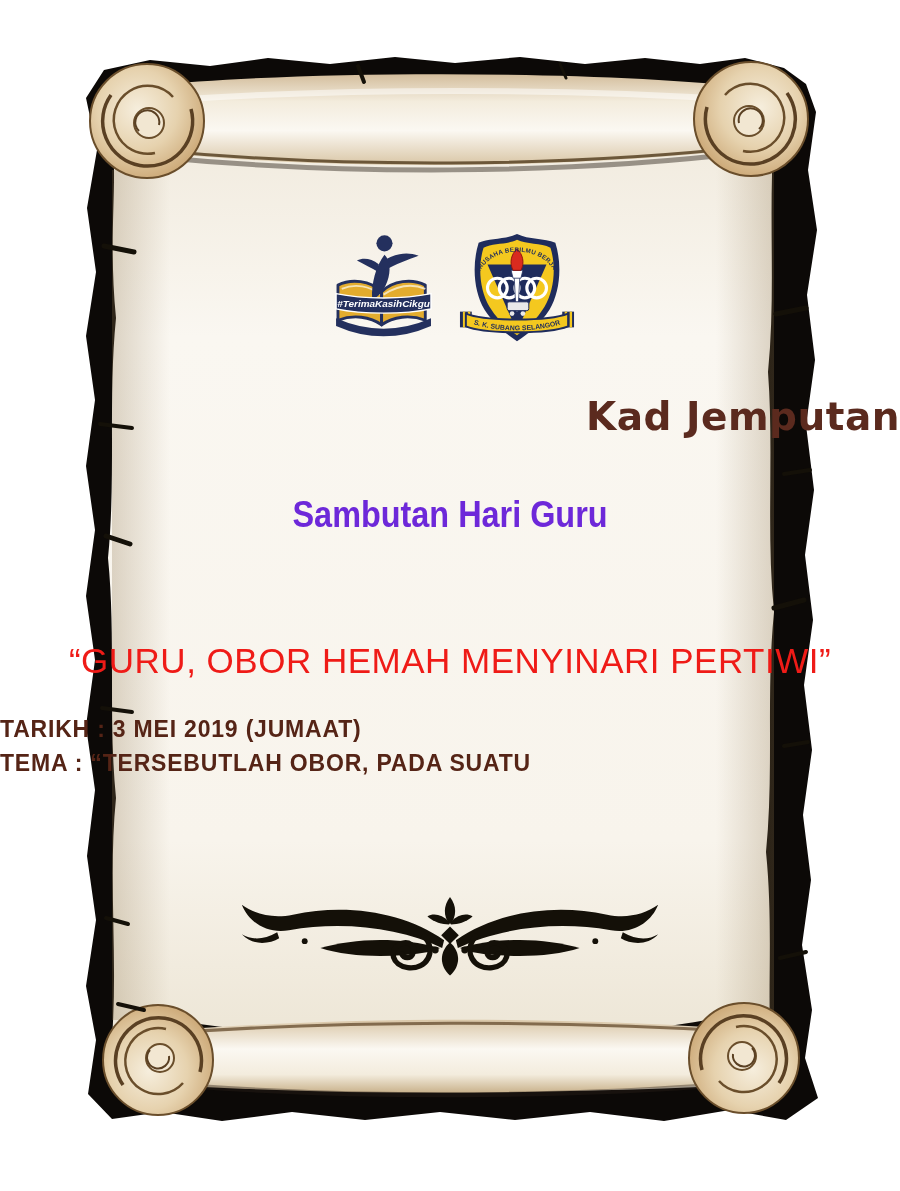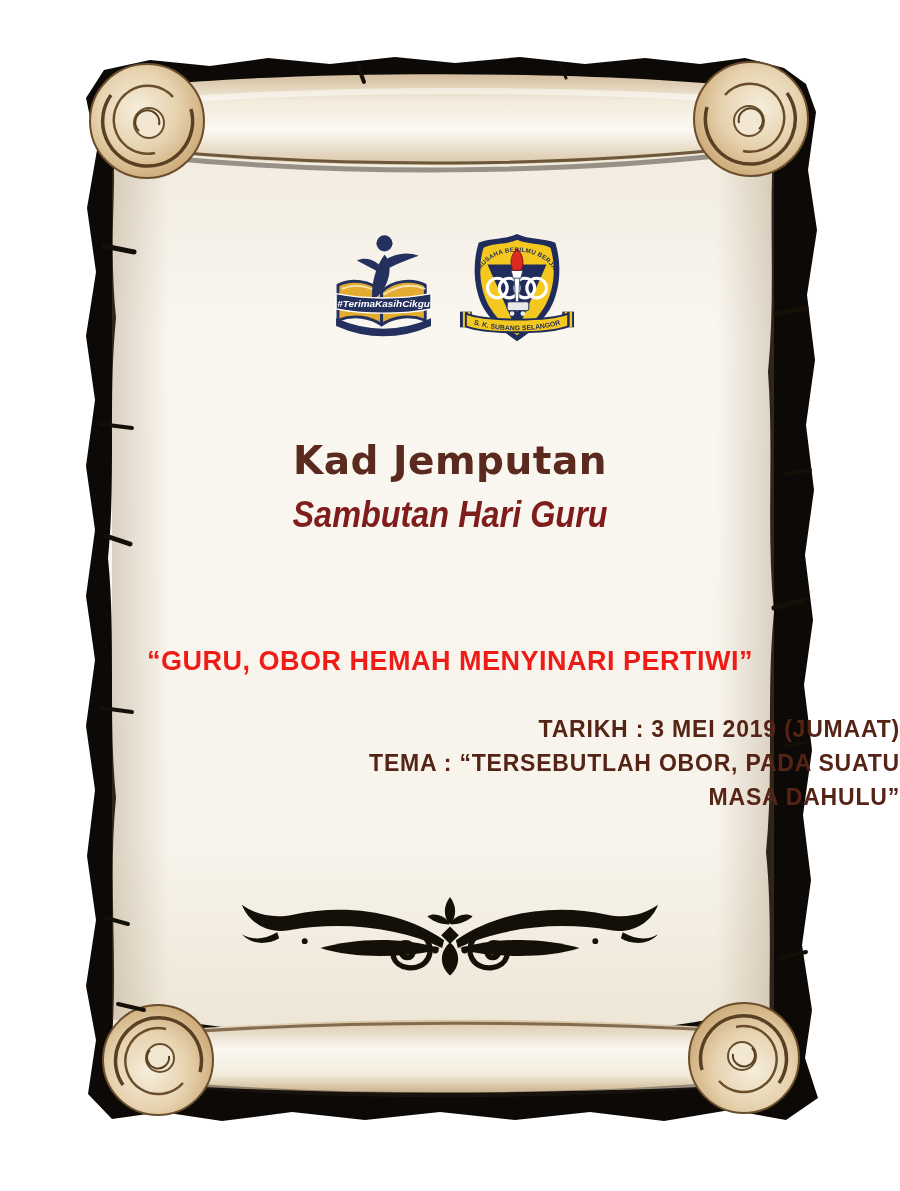--- a/index.html
+++ b/index.html
@@ -12,46 +12,46 @@
   .scroll-bg { position:absolute; left:0; top:0; width:900px; height:1191px; }
   .content { position:absolute; left:0; top:0; width:900px; height:1191px; }
 
   .logos {
     position:absolute; top:231px; left:0; width:100%;
     display:flex; justify-content:center; align-items:flex-start; gap:14px;
   }
 
   .card-title {
     position:absolute; top:396px; left:0; width:100%;
-    text-align:center;
+    text-align:right;
     font-family:"DejaVu Sans", sans-serif;
     font-weight:bold; font-size:39px; line-height:1.1;
-    color:#5b2a1e; letter-spacing:0.5px;margin-top:44px;
+    color:#5b2a1e; letter-spacing:0.5px;
   }
 
   .subtitle {
     position:absolute; top:486px; left:0; width:100%;
-    text-align:center; color:#7f1d1d;
+    text-align:center; color:#6d28d9;
     font-family:"Liberation Sans", sans-serif;
-    font-style:italic; font-weight:bold;
+    font-weight:bold;
     font-size:36px; line-height:57px;
   }
   .subtitle .line { display:inline-block; transform:scaleX(0.9); }
   .subtitle .row { height:57px; }
 
   .slogan {
     position:absolute; top:646px; left:0; width:100%;
     text-align:center;
-    font-weight:bold; font-size:27px; line-height:30px;
+    font-weight:normal; font-size:35px; line-height:30px;
     color:#ef1b17; letter-spacing:0.5px;
   }
 
   .details {
     position:absolute; top:712px; left:0; width:100%;
-    text-align:right;
+    text-align:left;
     font-weight:bold; font-size:23px; line-height:34px;
     color:#552416; letter-spacing:0.8px;
   }
 
   .flourish {
     position:absolute; top:895px; left:50%;
     transform:translateX(-50%);
     width:432px;
   }
 </style>
@@ -236,21 +236,20 @@
 
     <div class="subtitle">
       <div class="row"><span class="line">Sambutan Hari Guru</span></div>
     </div>
 
     <div class="slogan">“GURU, OBOR HEMAH MENYINARI PERTIWI”</div>
 
     <div class="details">
       <div>TARIKH : 3 MEI 2019 (JUMAAT)</div>
       <div>TEMA : “TERSEBUTLAH OBOR, PADA SUATU</div>
-      <div>MASA DAHULU”</div>
     </div>
 
     <svg class="flourish" viewBox="0 0 440 84" aria-hidden="true">
       <g id="fl-half" fill="#141008">
         <path d="M226,46 C266,18 324,8 380,20 C400,24 418,20 432,10 C425,28 406,40 384,36 C328,26 270,34 228,54 Z"></path>
         <path d="M396,38 C410,46 422,46 432,40 C421,52 404,50 394,44 Z"></path>
         <path d="M230,54 C272,42 318,44 352,54 C322,64 276,64 242,58 Z"></path>
         <path d="M246,42 C233,58 244,76 263,74 C279,72 283,56 271,50 C262,46 254,52 258,60 C260,65 267,65 269,60" stroke="#141008" stroke-width="5.5" fill="none" stroke-linecap="round"></path>
         <circle cx="368" cy="47" r="3"></circle>
       </g>

